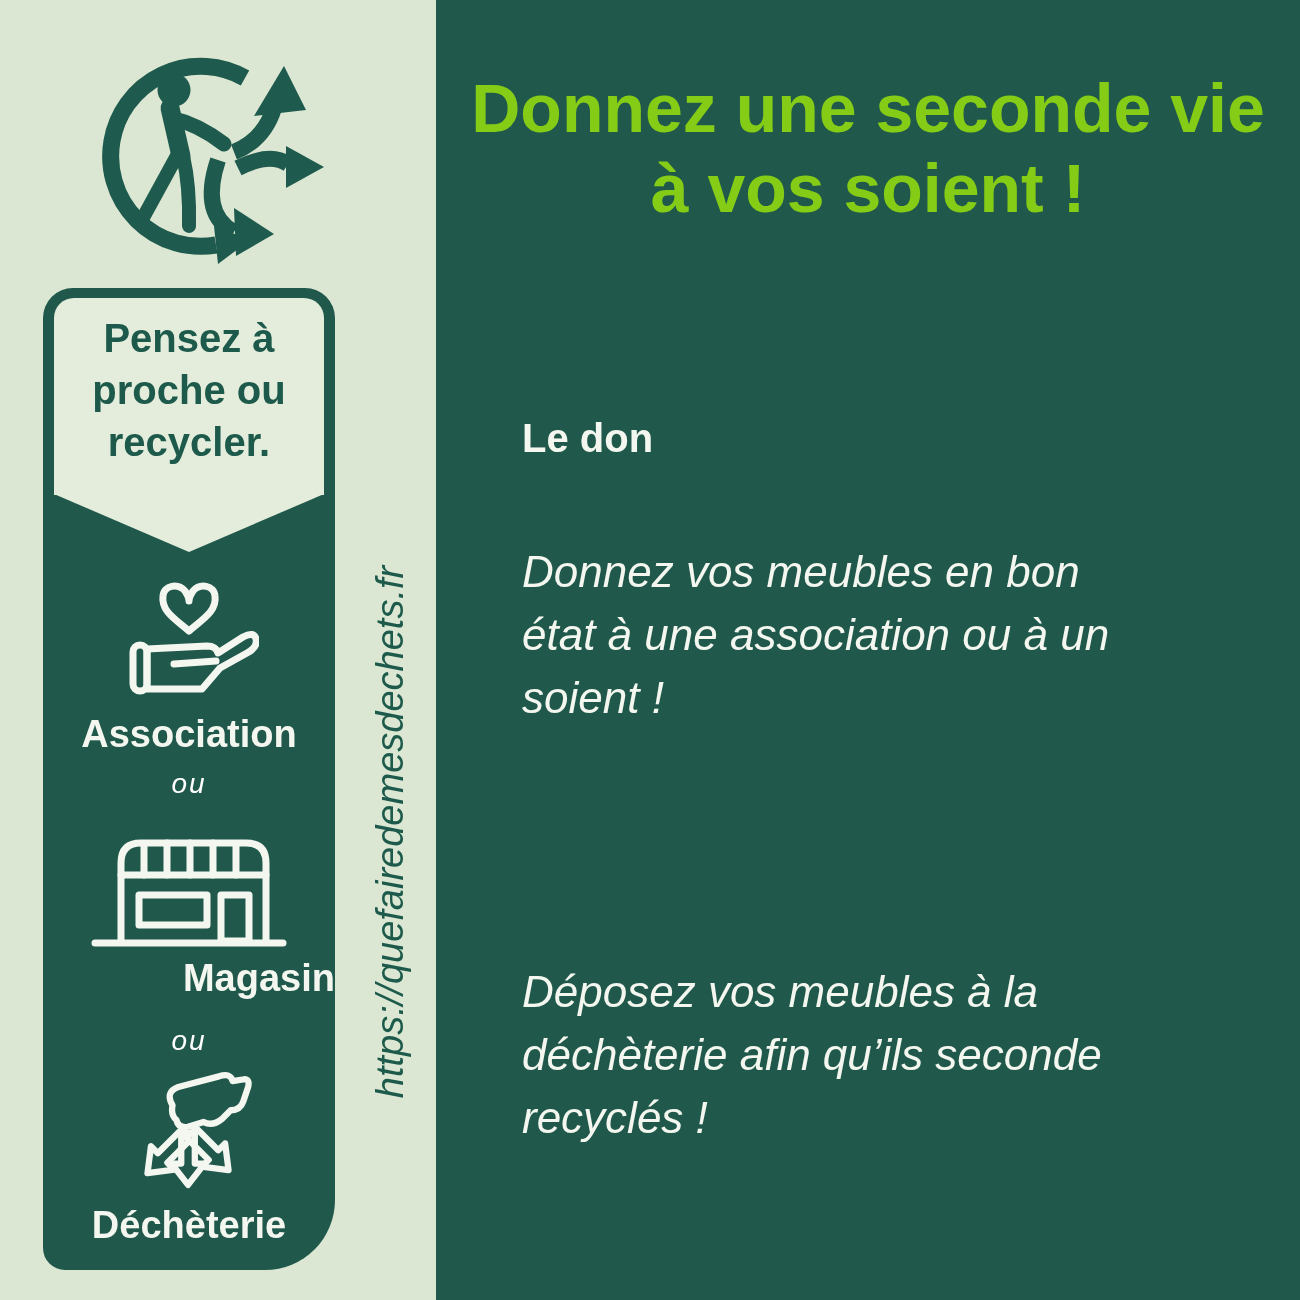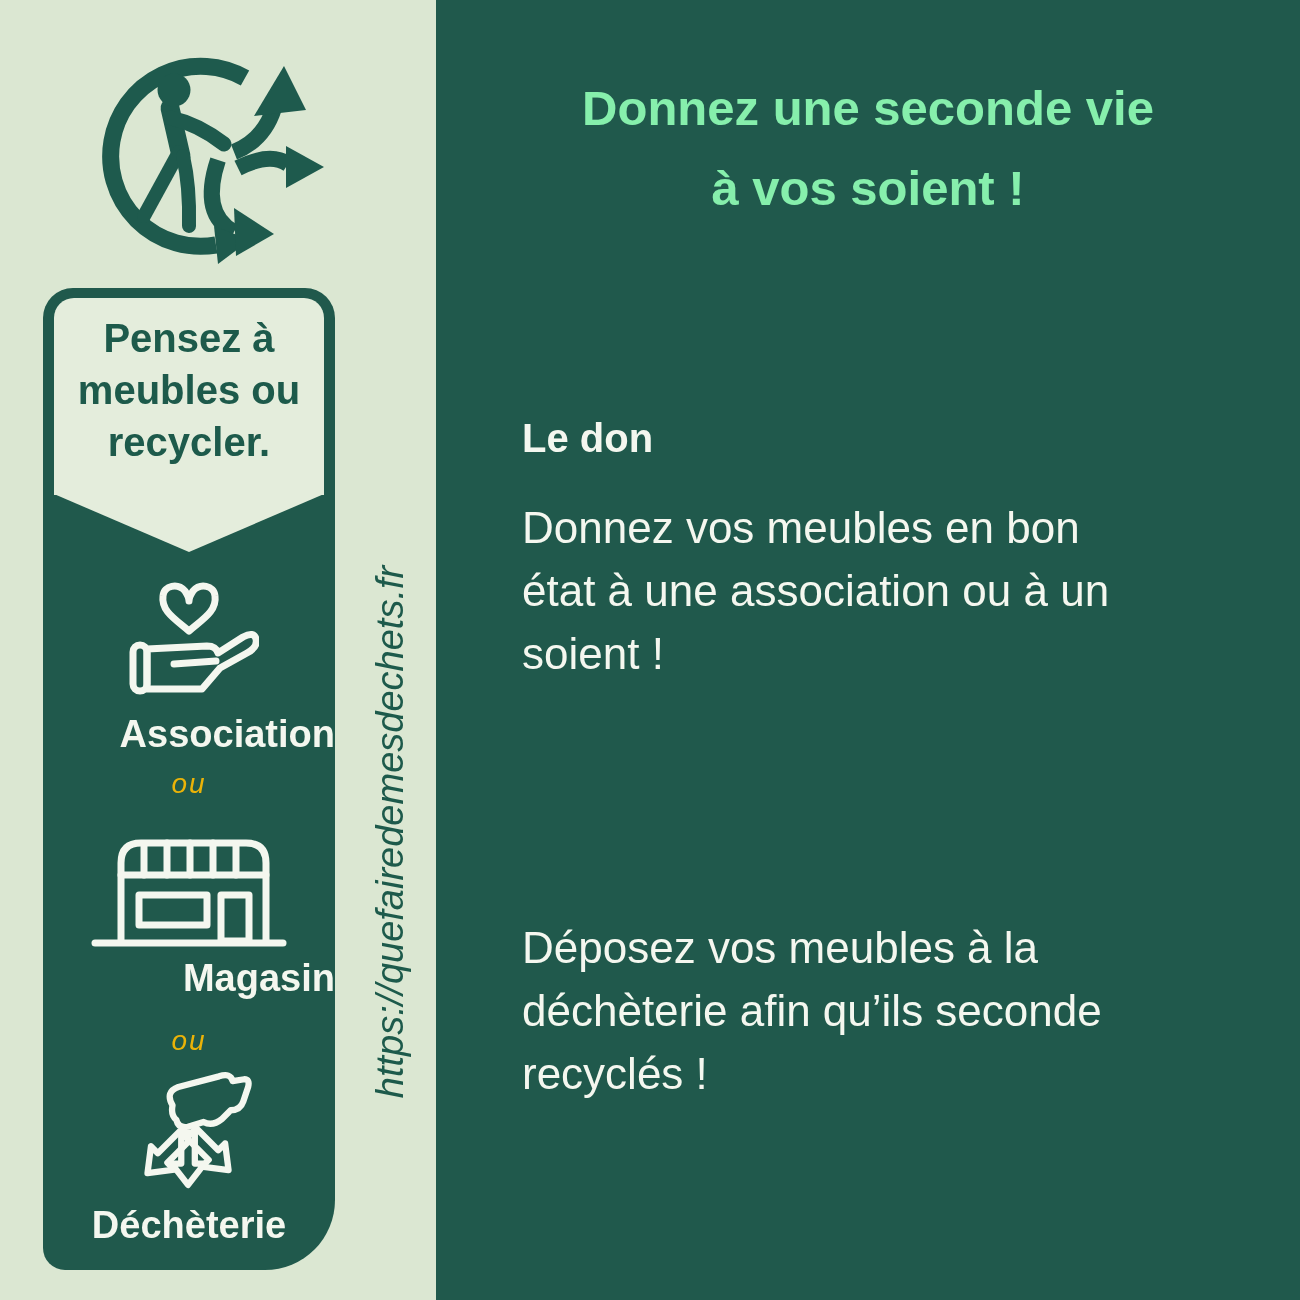--- a/index.html
+++ b/index.html
@@ -38,48 +38,48 @@
 
   .b-icon{position:absolute;left:50%;transform:translateX(-50%);}
   .icon-hand-heart{top:281px;width:140px;height:130px;}
   .icon-store{top:545px;width:200px;height:120px;}
   .icon-sort{top:780px;width:126px;height:132px;}
 
   .b-label{
     position:absolute;left:0;width:100%;text-align:center;
     color:#f4f7ef;font-weight:700;font-size:38px;line-height:44px;
   }
-  .lbl-1{top:424px;text-align:right;}
+  .lbl-1{top:424px;}
   .lbl-2{top:668px;text-align:right;}
   .lbl-3{top:915px;}
   .b-sep{
     position:absolute;left:0;width:100%;text-align:center;
-    color:#eab308;font-style:italic;font-size:28px;letter-spacing:2px;
+    color:#ffffff;font-style:italic;font-size:28px;letter-spacing:2px;
   }
   .sep-1{top:480px;}
   .sep-2{top:737px;}
 
   .url-vert{
     position:absolute;left:390px;top:832px;
     transform:translate(-50%,-50%) rotate(-90deg);
     white-space:nowrap;
     color:#1d5a4b;font-style:italic;font-size:38px;
   }
 
   
   .right-panel{position:absolute;left:436px;top:0;width:864px;height:1300px;background:#20594c;}
   .page-title{
     position:absolute;left:0;top:68px;width:100%;
-    text-align:center;color:#86efac;font-weight:700;font-size:49px;line-height:80px;
+    text-align:center;color:#84cc16;font-weight:700;font-size:68px;line-height:80px;
   }
   .page-title span{display:block;}
 
   .section{position:absolute;left:86px;width:740px;color:#f4f7ef;}
   .sec-heading{font-weight:700;font-size:40px;line-height:52px;}
-  .sec-body{font-size:44px;line-height:63px;}
+  .sec-body{font-style:italic;font-size:44px;line-height:63px;margin-top:44px;}
   .sec-body span{display:block;}
   .sec-don-h{top:412px;}
   .sec-don-b{top:496px;}
   .sec-rec-h{top:832px;}
   .sec-rec-b{top:916px;}
 
   svg{display:block;}
 </style>
 </head>
 <body>
@@ -106,21 +106,21 @@
         <polygon points="198,110 236,131 198,152"></polygon>
         <polygon points="146,172 186,198 148,220"></polygon>
       </g>
     </svg>
 
     <div class="banner">
       <div class="banner-light"></div>
       <div class="banner-v"></div>
       <div class="banner-headline">
         <span>Pensez à</span>
-        <span>meubles ou</span>
+        <span>proche ou</span>
         <span>recycler.</span>
       </div>
 
       <svg class="b-icon icon-hand-heart" viewBox="0 0 140 130" aria-hidden="true">
         <g fill="none" stroke="#f4f7ef" stroke-width="7" stroke-linecap="round" stroke-linejoin="round">
           <path d="M70,62 C56,50 42,42 44,27 C45,16 59,14 66,22 C68,25 70,28 70,32 C70,28 72,25 74,22 C81,14 95,16 96,27 C98,42 84,50 70,62 Z"></path>
           <rect x="14" y="76" width="14" height="46" rx="7"></rect>
           <path d="M28,80 L88,77 Q97,77 99,84 L124,68 Q135,62 137,70 Q139,78 128,84 L101,99 L83,120 L28,120 Z"></path>
           <path d="M55,95 L97,92"></path>
         </g>

